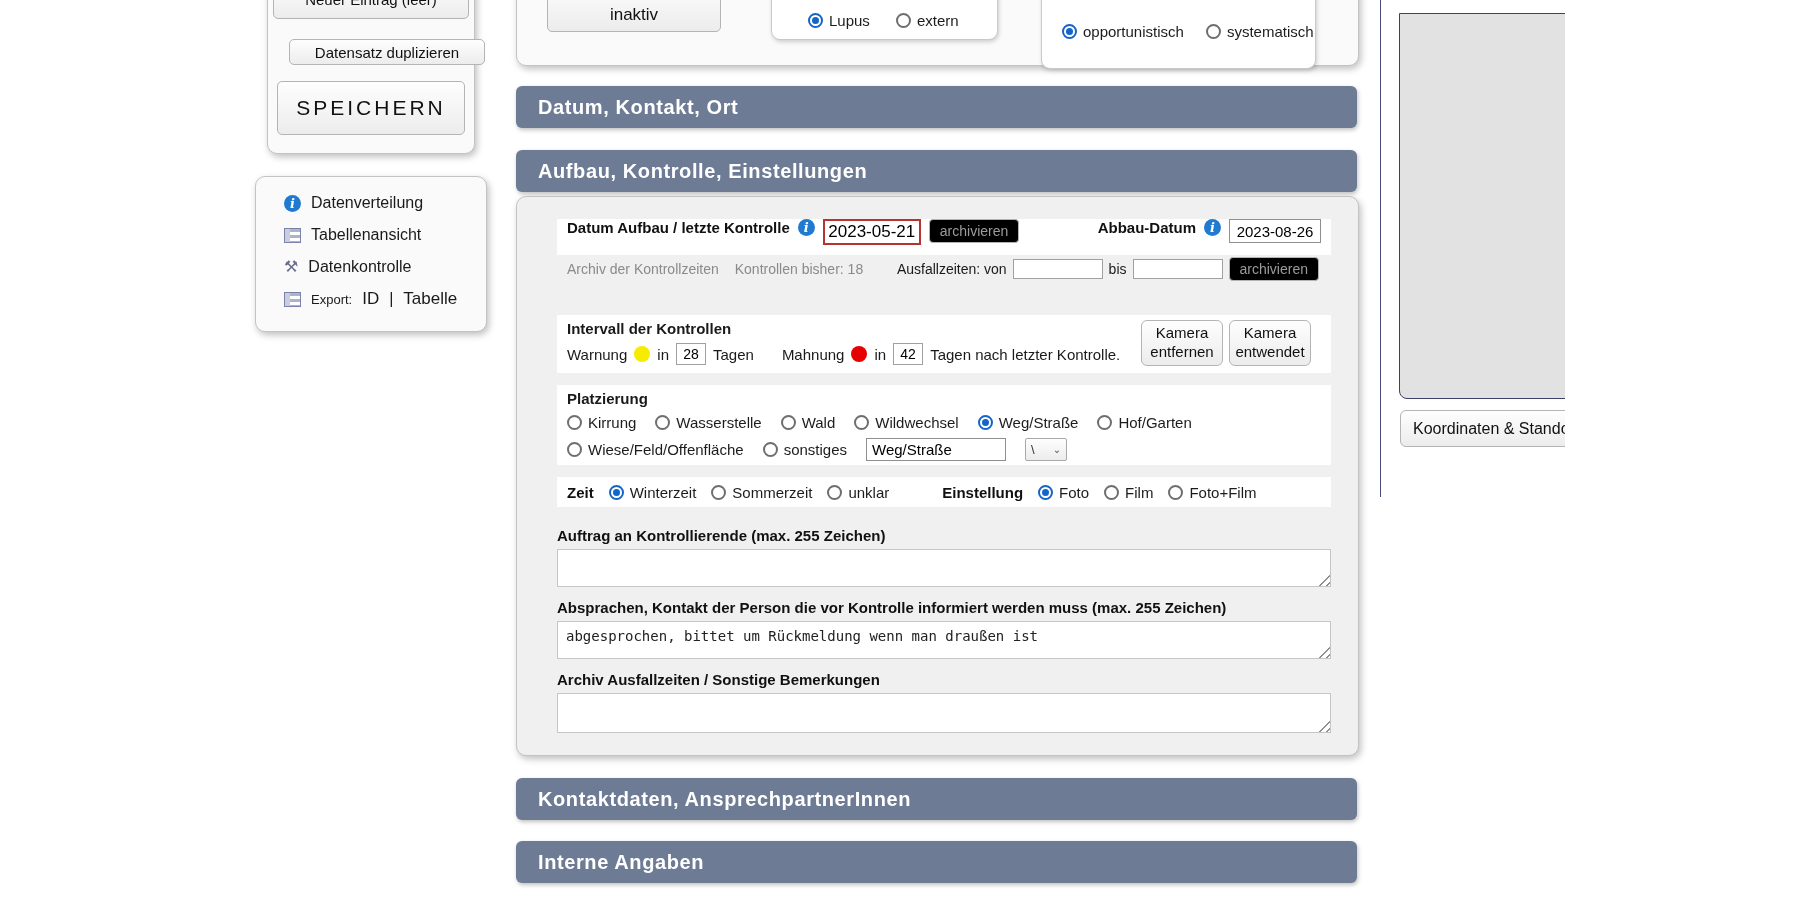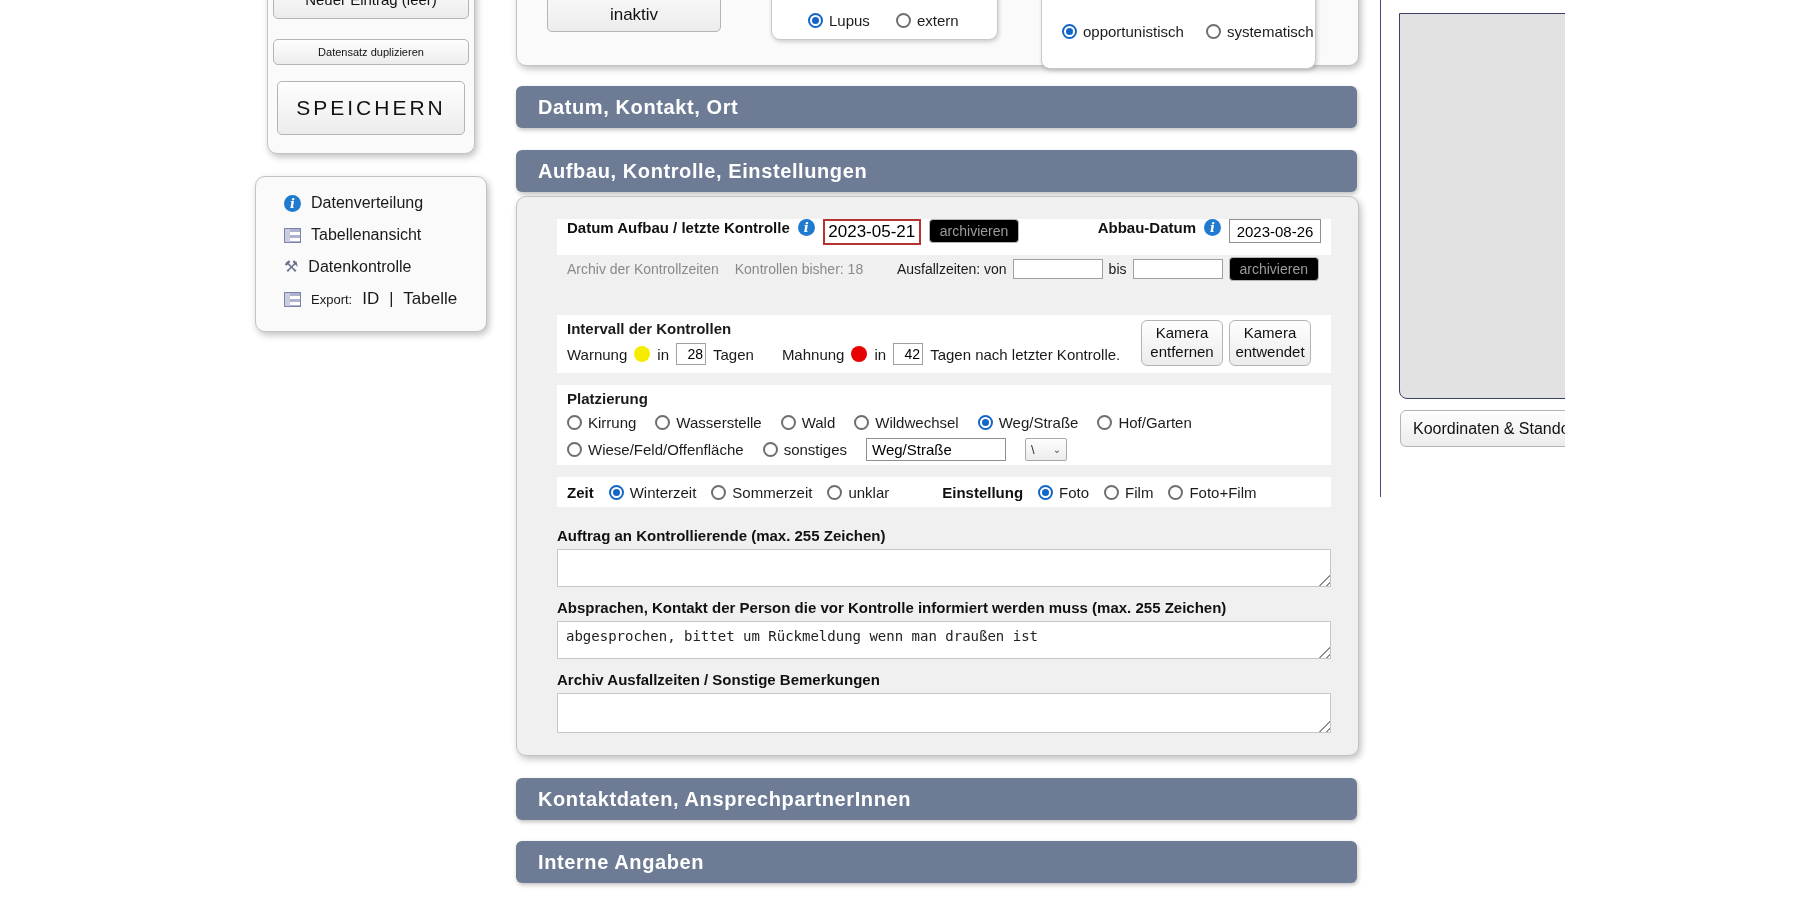--- a/index.html
+++ b/index.html
@@ -7,21 +7,21 @@
         font-family:"Liberation Sans",sans-serif;color:#1a1a1a;}
   .card{position:absolute;background:#fafafa;border:1px solid #c3c3c3;border-radius:10px;
         box-shadow:2px 3px 7px rgba(0,0,0,.25);}
   .btn{display:flex;align-items:center;justify-content:center;
        background:linear-gradient(#fefefe,#ececec);border:1px solid #b4b4b4;border-radius:5px;
        color:#111;cursor:pointer;box-sizing:border-box;font-family:"Liberation Sans",sans-serif;}
   .btn.disabled{color:#9b9b9b;background:#000000;}
   
   .left-card1{left:267px;top:-40px;width:206px;height:192px;}
   .btn-new{position:absolute;left:5px;top:18px;width:196px;height:40px;font-size:15px;overflow:hidden;}
-  .btn-dup{position:absolute;left:5px;top:78px;width:196px;height:26px;font-size:11px;}
+  .btn-dup{position:absolute;left:21px;top:78px;width:196px;height:26px;font-size:15px;}
   .btn-save{position:absolute;left:9px;top:120px;width:188px;height:54px;font-size:21px;letter-spacing:3px;font-weight:400;}
   .left-card2{left:255px;top:176px;width:232px;height:156px;padding:10px 0 0 28px;box-sizing:border-box;}
   .menu-row{display:flex;align-items:center;gap:10px;height:32px;font-size:16px;cursor:pointer;}
   .info-icon{width:17px;height:17px;border-radius:50%;background:#1f7ad0;color:#fff;flex:none;
              font:italic bold 13px "DejaVu Serif",serif;display:inline-flex;align-items:center;justify-content:center;}
   .table-icon{width:17px;height:15px;box-sizing:border-box;border:1px solid #7d82aa;flex:none;
               background:linear-gradient(to right,#c9cde0 0 5px,transparent 5px),
                          repeating-linear-gradient(#aeb3cd 0 3px,#fff 3px 6px);}
   .tools-icon{font-family:"DejaVu Sans",sans-serif;font-size:16px;color:#6b6f8a;flex:none;line-height:1;}
   .export-prefix{font-size:13px;}
@@ -67,21 +67,21 @@
         font-family:"DejaVu Sans Mono",monospace;font-size:13.5px;color:#3a3a3a;white-space:nowrap;overflow:hidden;position:absolute;}
   .grip{position:absolute;right:1px;bottom:1px;width:12px;height:12px;
         clip-path:polygon(100% 0,100% 100%,0 100%);
         background:repeating-linear-gradient(135deg,#8f8f8f 0 1.5px,transparent 1.5px 4.5px);}
   .intervall{top:118px;height:58px;padding:5px 10px;}
   .int-title{font-weight:bold;font-size:15px;}
   .int-row{display:flex;align-items:center;gap:7px;margin-top:6px;font-size:15px;}
   .dot{width:16px;height:16px;border-radius:50%;display:inline-block;flex:none;}
   .dot-warn{background:#f5ec00;}
   .dot-mahn{background:#e60000;}
-  .inp-days{width:30px;height:22px;border:1px solid #a0a0a0;text-align:right;font-size:14px;box-sizing:border-box;background:#fff;}
+  .inp-days{width:30px;height:22px;border:1px solid #a0a0a0;text-align:center;font-size:14px;box-sizing:border-box;background:#fff;}
   .btn-kamera{position:absolute;width:82px;height:46px;flex-direction:column;line-height:1.25;font-size:15px;border-radius:6px;}
   .bk1{right:108px;top:5px;}.bk2{right:20px;top:5px;}
   .platz{top:188px;height:80px;padding:5px 10px;}
   .p-row{display:flex;align-items:center;gap:19px;margin-top:7px;}
   .inp-sonst{width:140px;height:23px;border:1px solid #8f8f8f;font-size:15px;padding:0 5px;box-sizing:border-box;background:#fff;}
   .mini-select{display:inline-flex;align-items:center;justify-content:space-between;width:42px;height:23px;
                border:1px solid #a9a9a9;background:linear-gradient(#fefefe,#ececec);font-size:13px;
                padding:0 5px;box-sizing:border-box;border-radius:2px;color:#333;cursor:pointer;}
   .chev{font-size:10px;color:#555;}
   .zeitrow{top:280px;height:30px;display:flex;align-items:center;gap:15px;padding:0 10px;}

